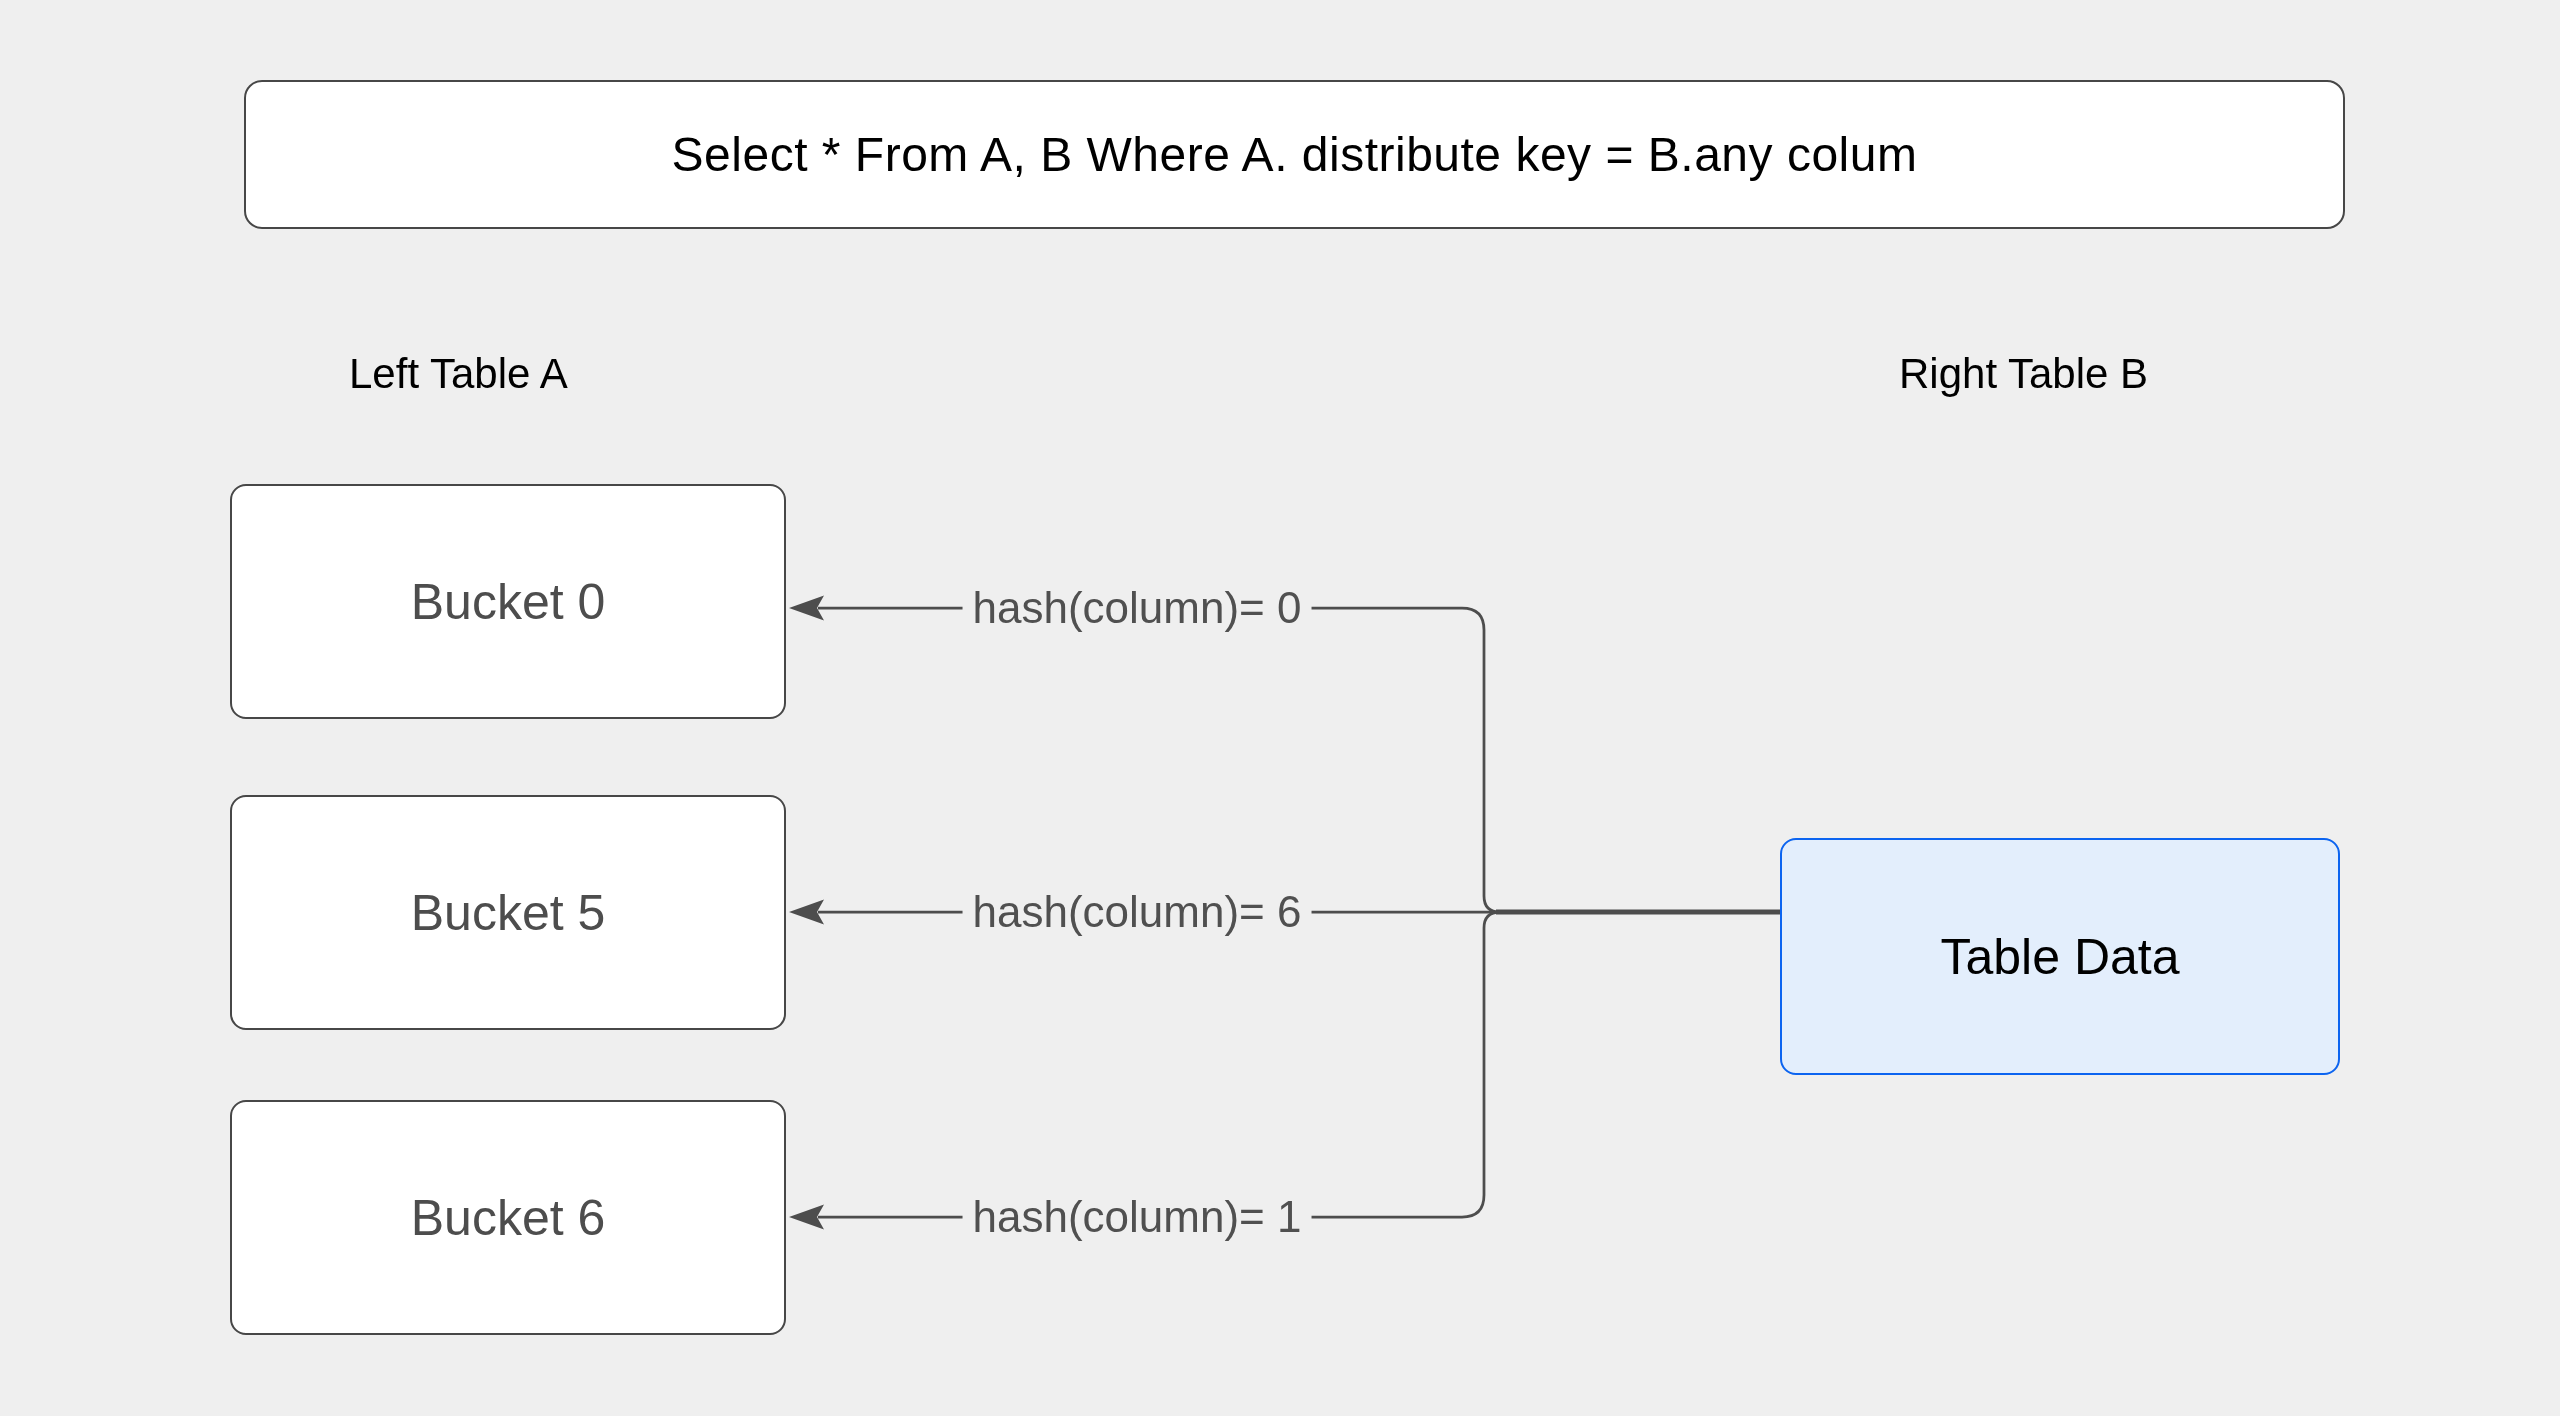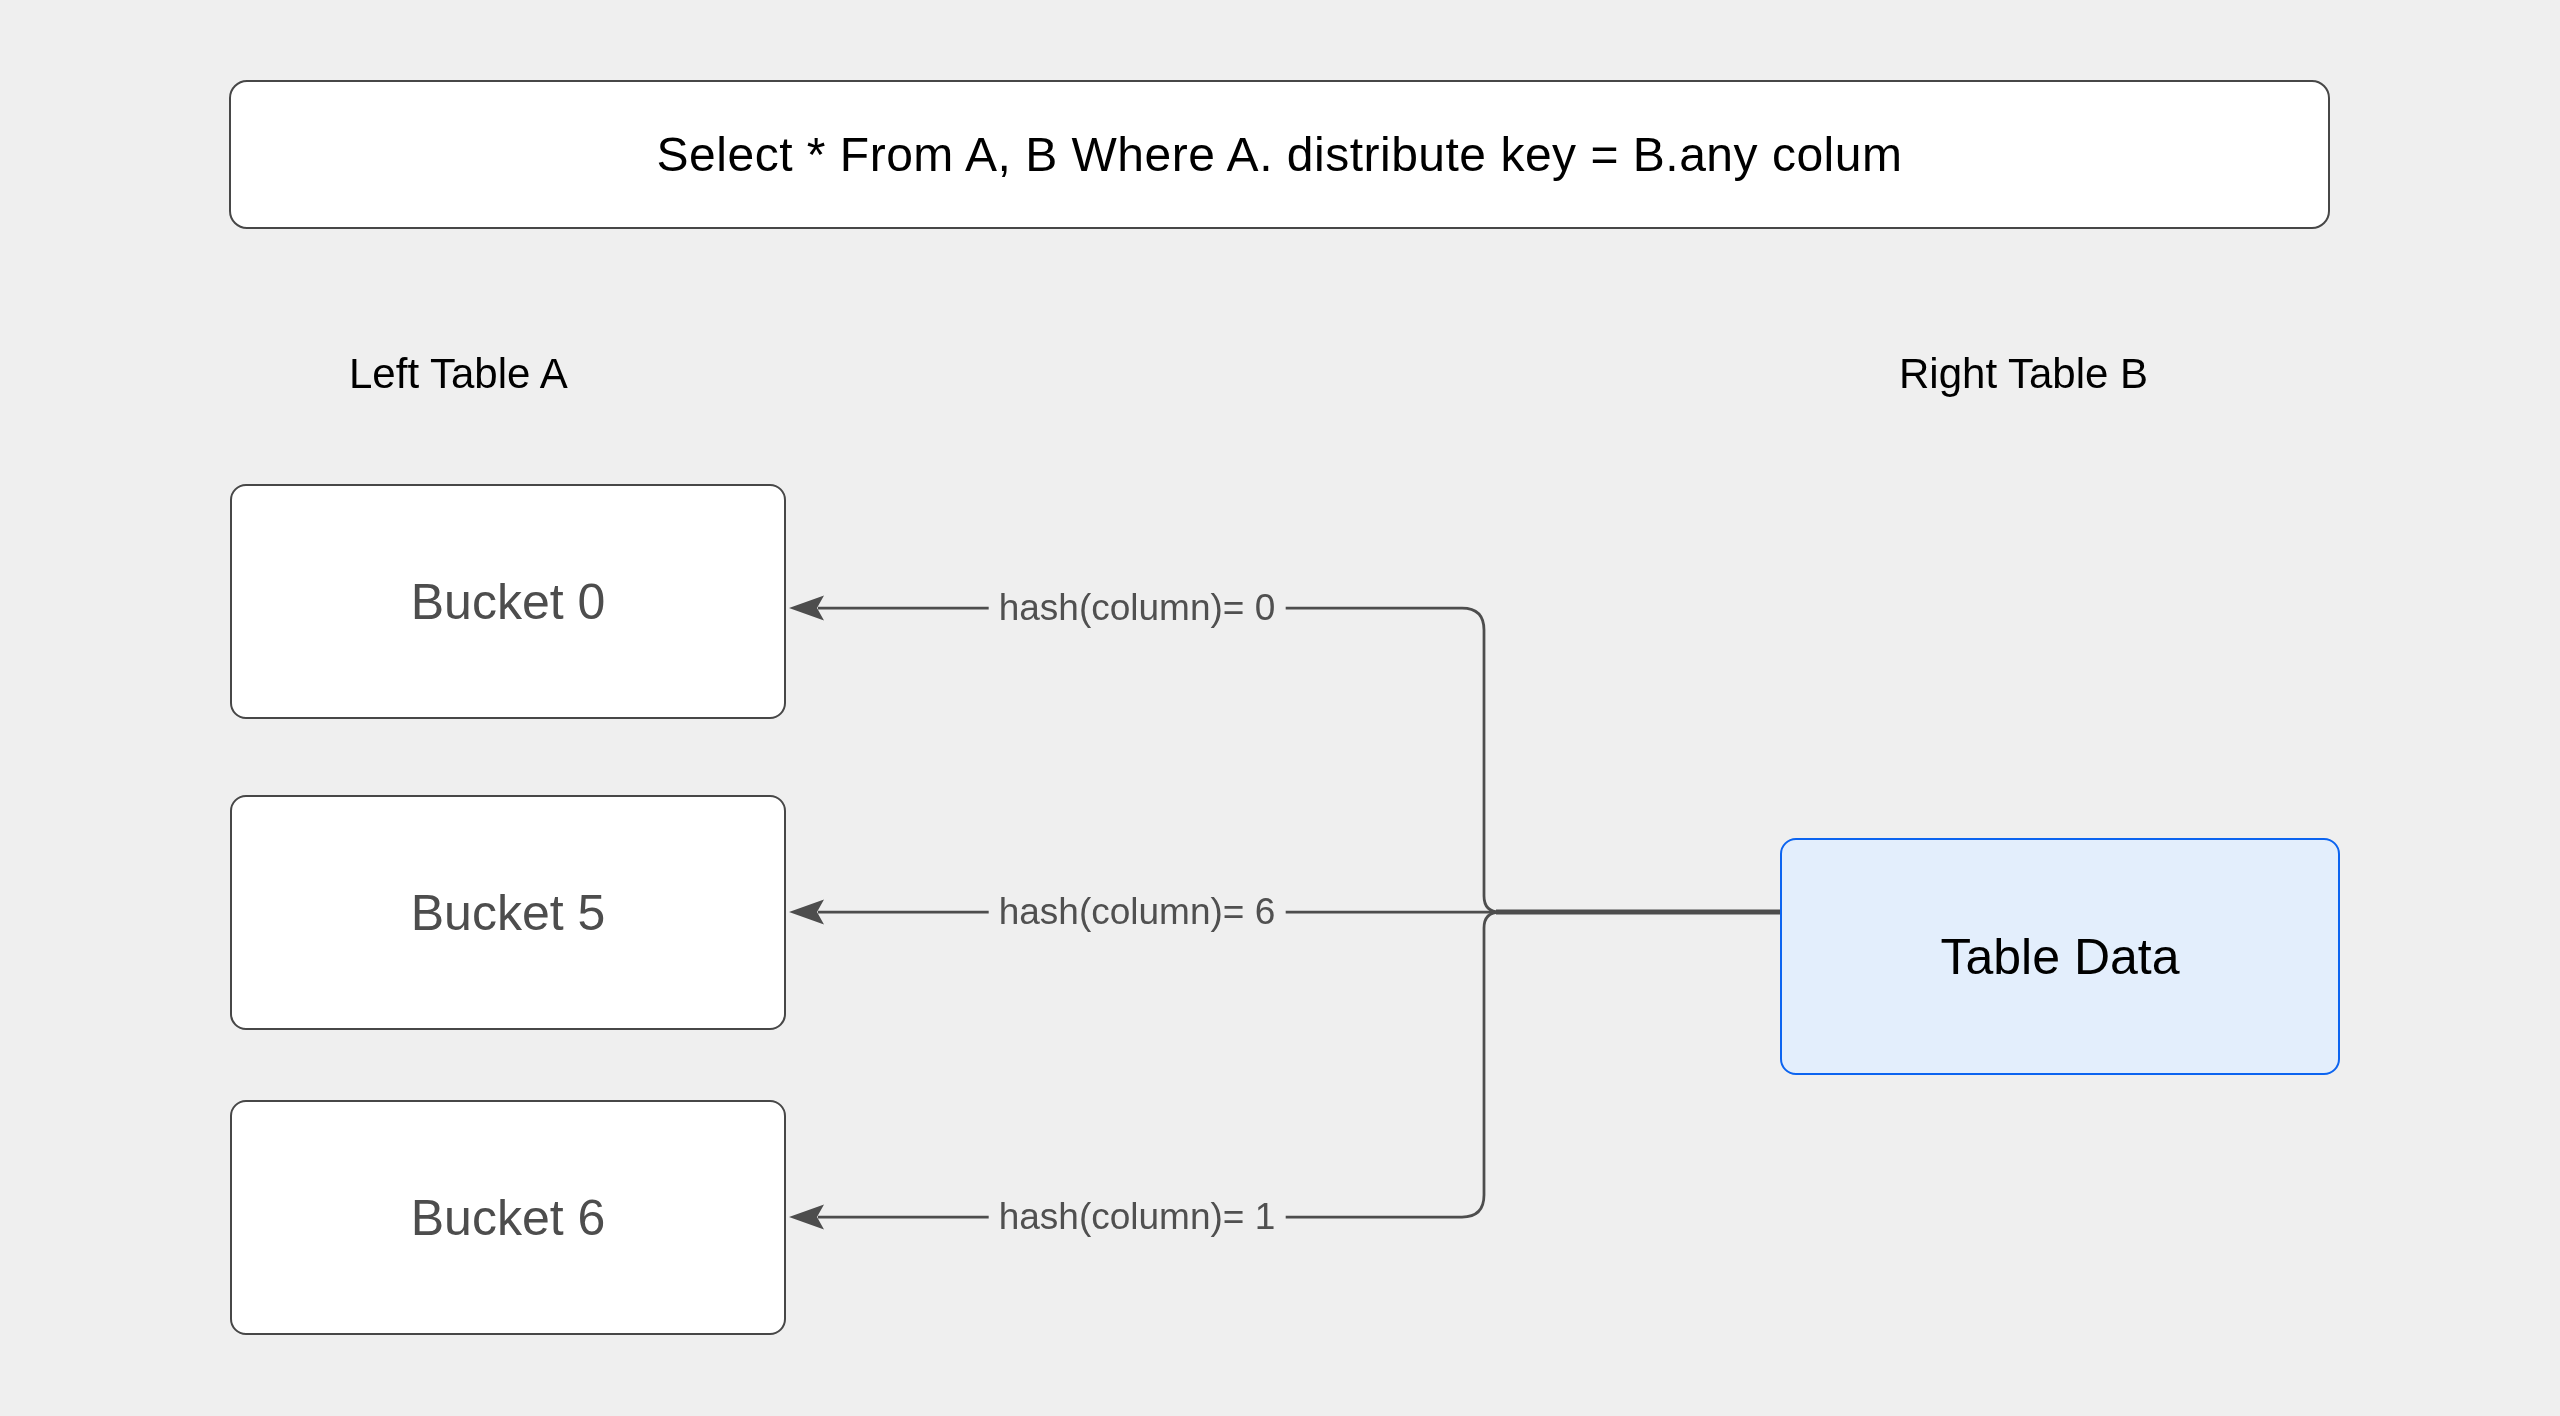--- a/index.html
+++ b/index.html
@@ -39,21 +39,21 @@
     background: #ffffff;
     border: 2.5px solid #474747;
     border-radius: 16px;
     display: flex;
     align-items: center;
     justify-content: center;
     z-index: 2;
     box-sizing: border-box;
   }
   .query-box {
-    left: 229px;
+    left: 244px;
     top: 80px;
     width: 2101px;
     height: 149px;
     border-radius: 18px;
   }
   .query-box span {
     font-size: 48px;
     font-weight: 500;
     color: #000000;
     letter-spacing: 0.5px;
@@ -94,21 +94,21 @@
     white-space: nowrap;
   }
   .section-label.left { left: 349px; }
   .section-label.right { left: 1899px; }
   .edge-label {
     position: absolute;
     left: 1137px;
     transform: translate(-50%, -50%);
     background: #efefef;
     color: #505050;
-    font-size: 37px;
+    font-size: 44px;
     padding: 2px 10px;
     z-index: 3;
     white-space: nowrap;
   }
   .edge-label-0 { top: 608px; }
   .edge-label-1 { top: 912px; }
   .edge-label-2 { top: 1217px; }
 </style>
 </head>
 <body>

